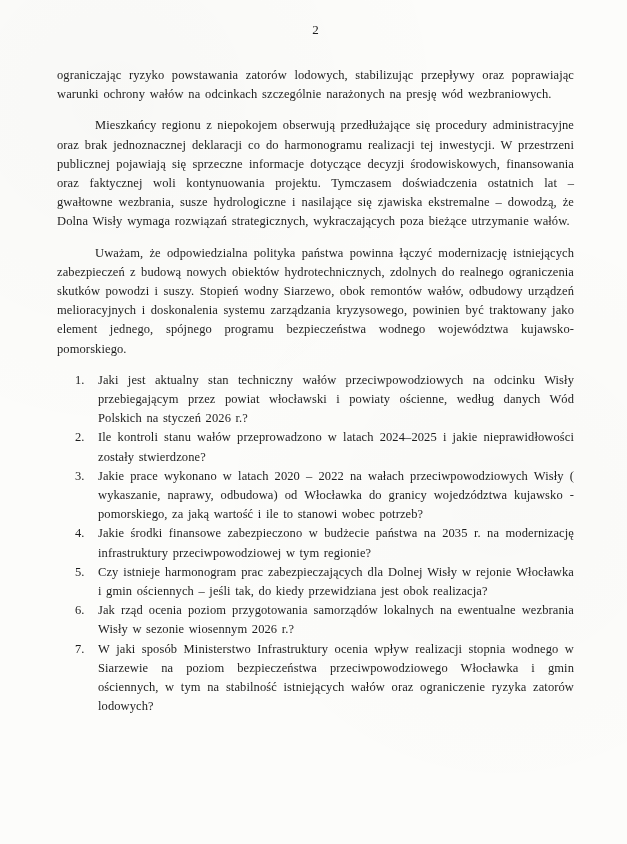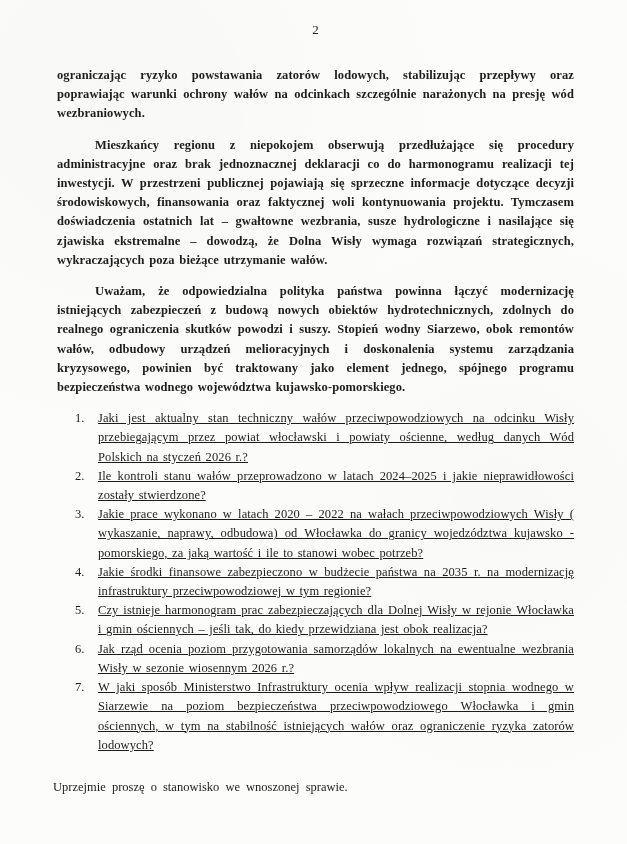--- a/index.html
+++ b/index.html
@@ -26,42 +26,40 @@
     line-height: 15px;
     margin-bottom: 29px;
   }
   .body-text p {
     margin: 0 0 12px 0;
     font-size: 12.5px;
     line-height: 19.2px;
     text-align: justify;
     word-spacing: 1.5px;
     letter-spacing: 0.1px;
-    font-weight: bold;
   }
   .body-text p.indent { text-indent: 38px; }
   .questions {
     margin: 3px 0 0 18px;
     padding: 0;
   }
   .q-row {
     display: flex;
     font-size: 12.5px;
     line-height: 19.2px;
   }
   .q-num {
     flex: none;
     width: 23px;
   }
   .q-text {
     flex: 1;
     text-align: justify;
     word-spacing: 1.3px;
     letter-spacing: 0.1px;
-    text-decoration: underline;
   }
   .closing-request {
     margin-top: 23px;
     margin-left: -4px;
     font-size: 12.5px;
     line-height: 19px;
     word-spacing: 3px;
   }
   .closing-block {
     position: relative;
@@ -106,21 +104,20 @@
     <div class="q-row">
       <span class="q-num">6.</span>
       <span class="q-text">Jak rząd ocenia poziom przygotowania samorządów lokalnych na ewentualne wezbrania Wisły w sezonie wiosennym 2026 r.?</span>
     </div>
     <div class="q-row">
       <span class="q-num">7.</span>
       <span class="q-text">W jaki sposób Ministerstwo Infrastruktury ocenia wpływ realizacji stopnia wodnego w Siarzewie na poziom bezpieczeństwa przeciwpowodziowego Włocławka i gmin ościennych, w tym na stabilność istniejących wałów oraz ograniczenie ryzyka zatorów lodowych?</span>
     </div>
   </div>
 
-  <div class="closing-request">Uprzejmie proszę  o stanowisko  we wnoszonej sprawie.</div>
 
   <div class="closing-block">
     
 
     
 
     
     
   </div>
 

